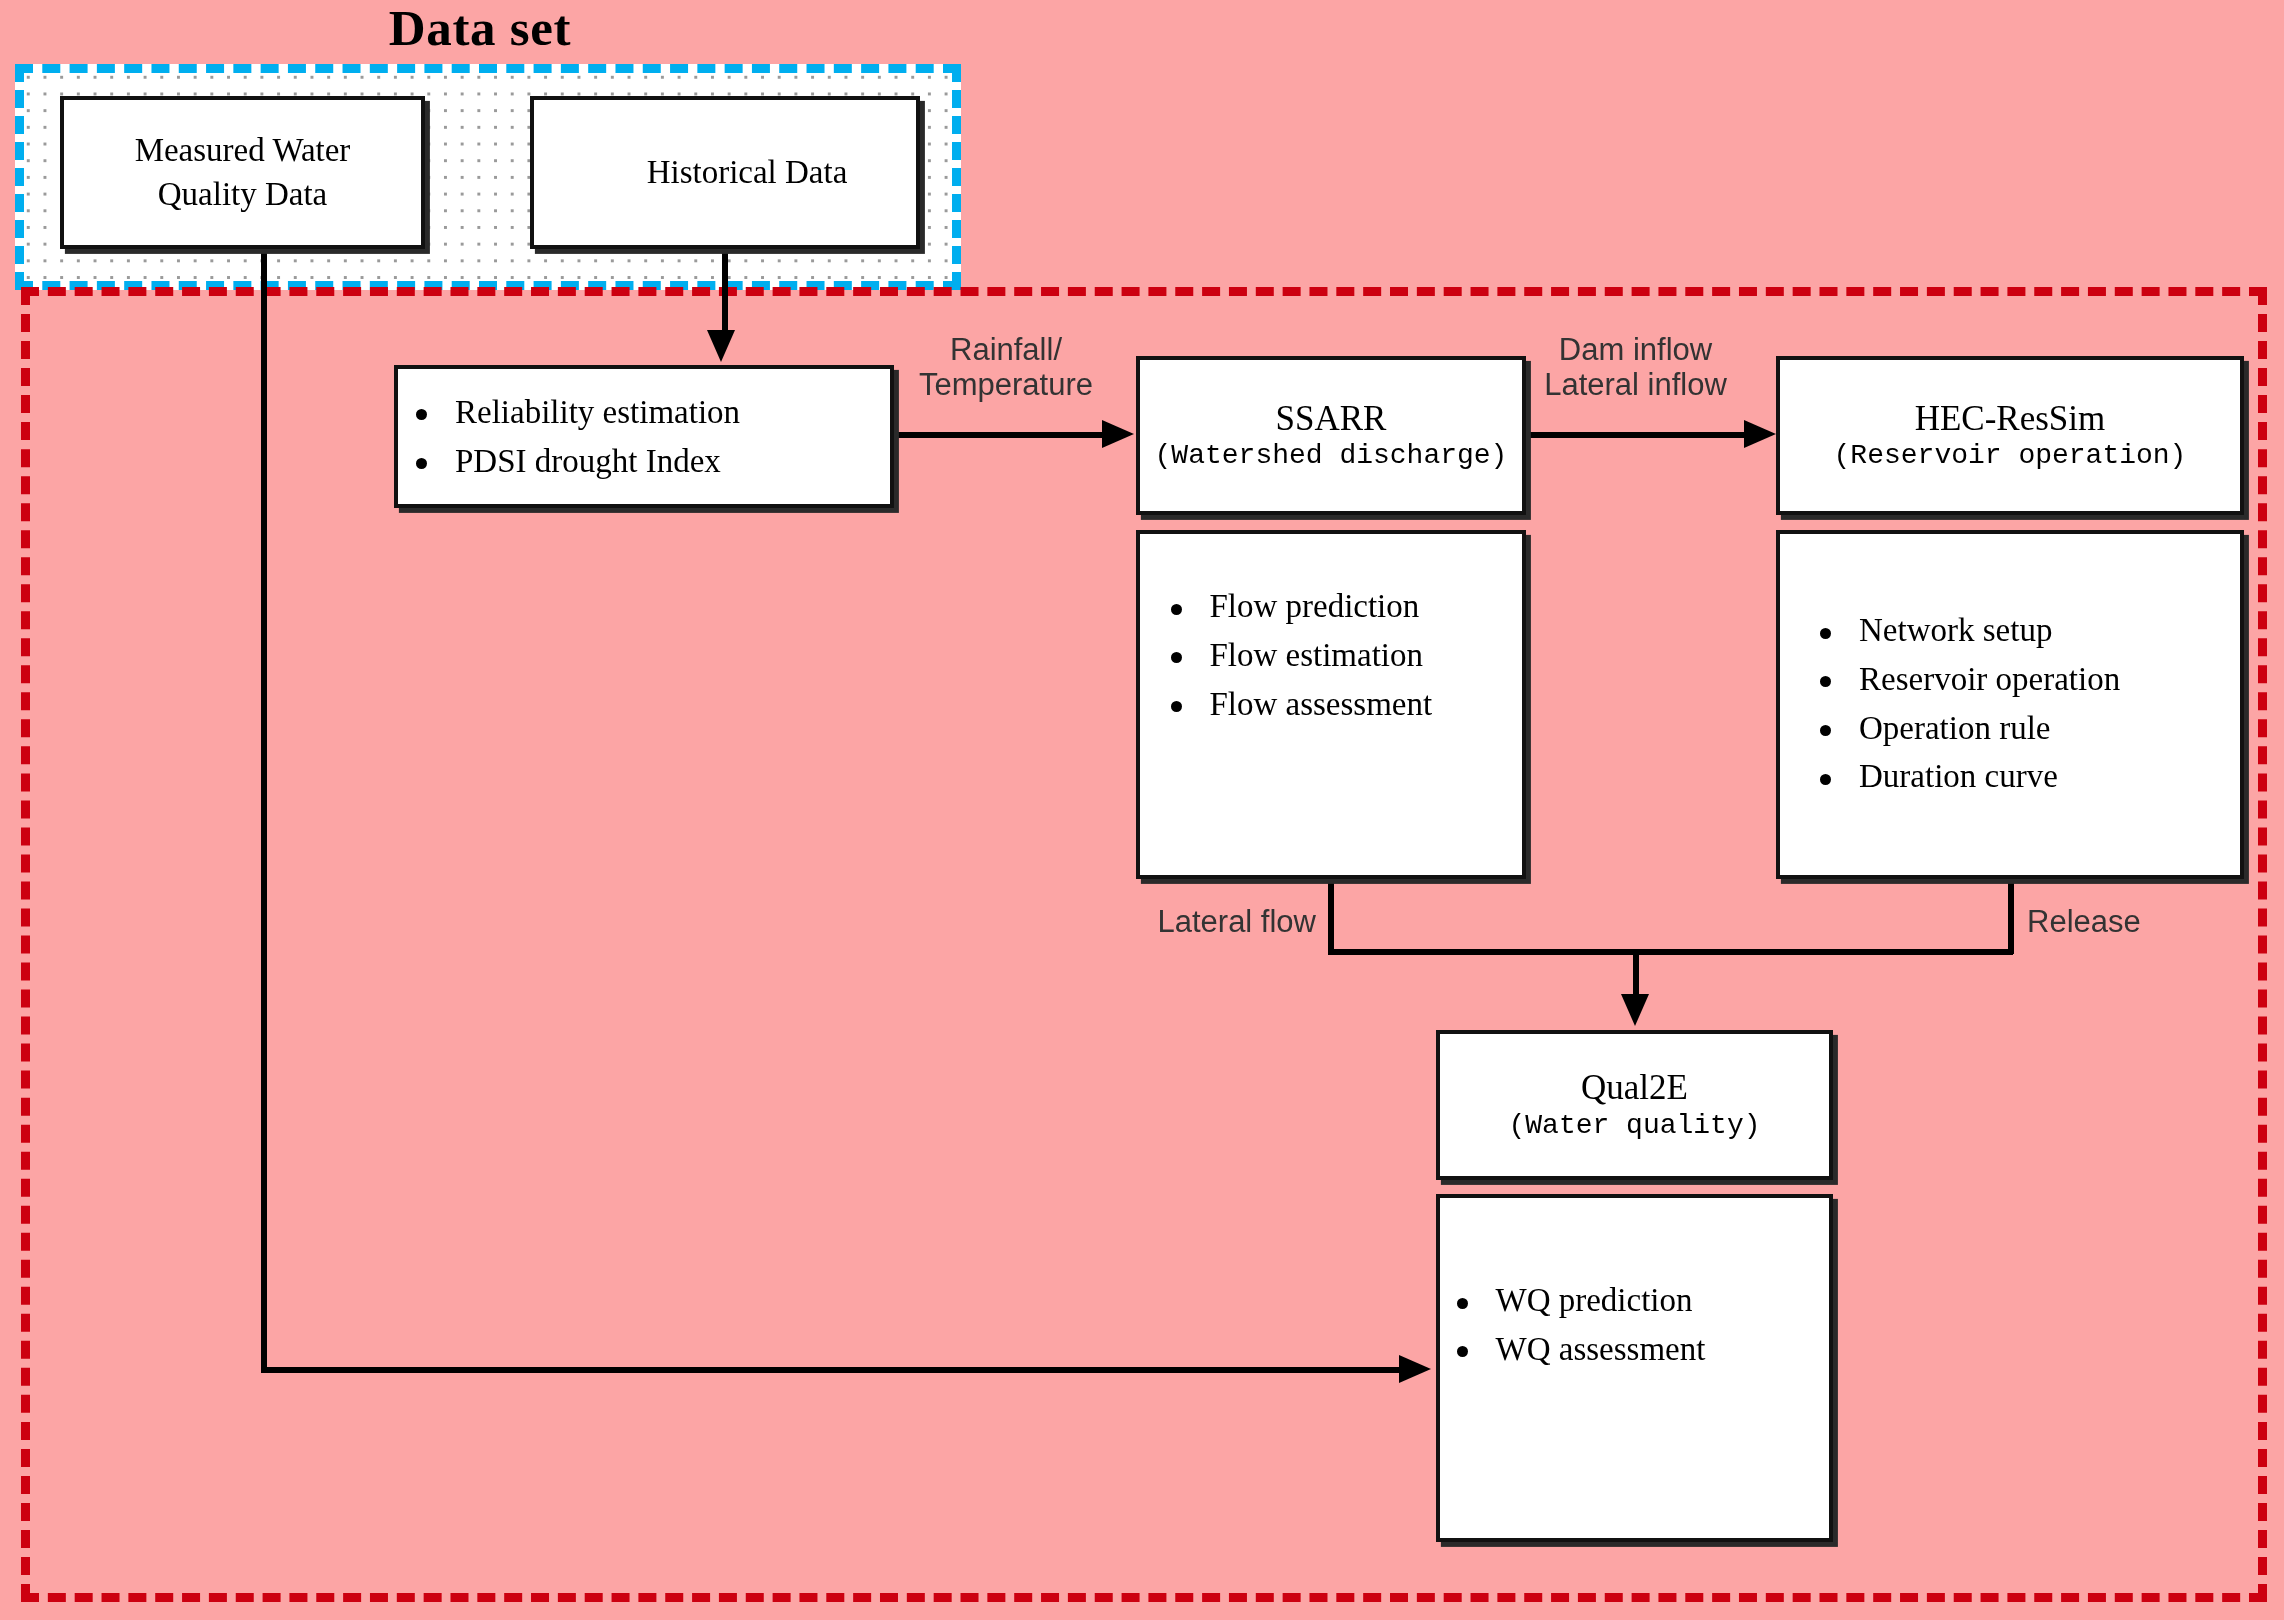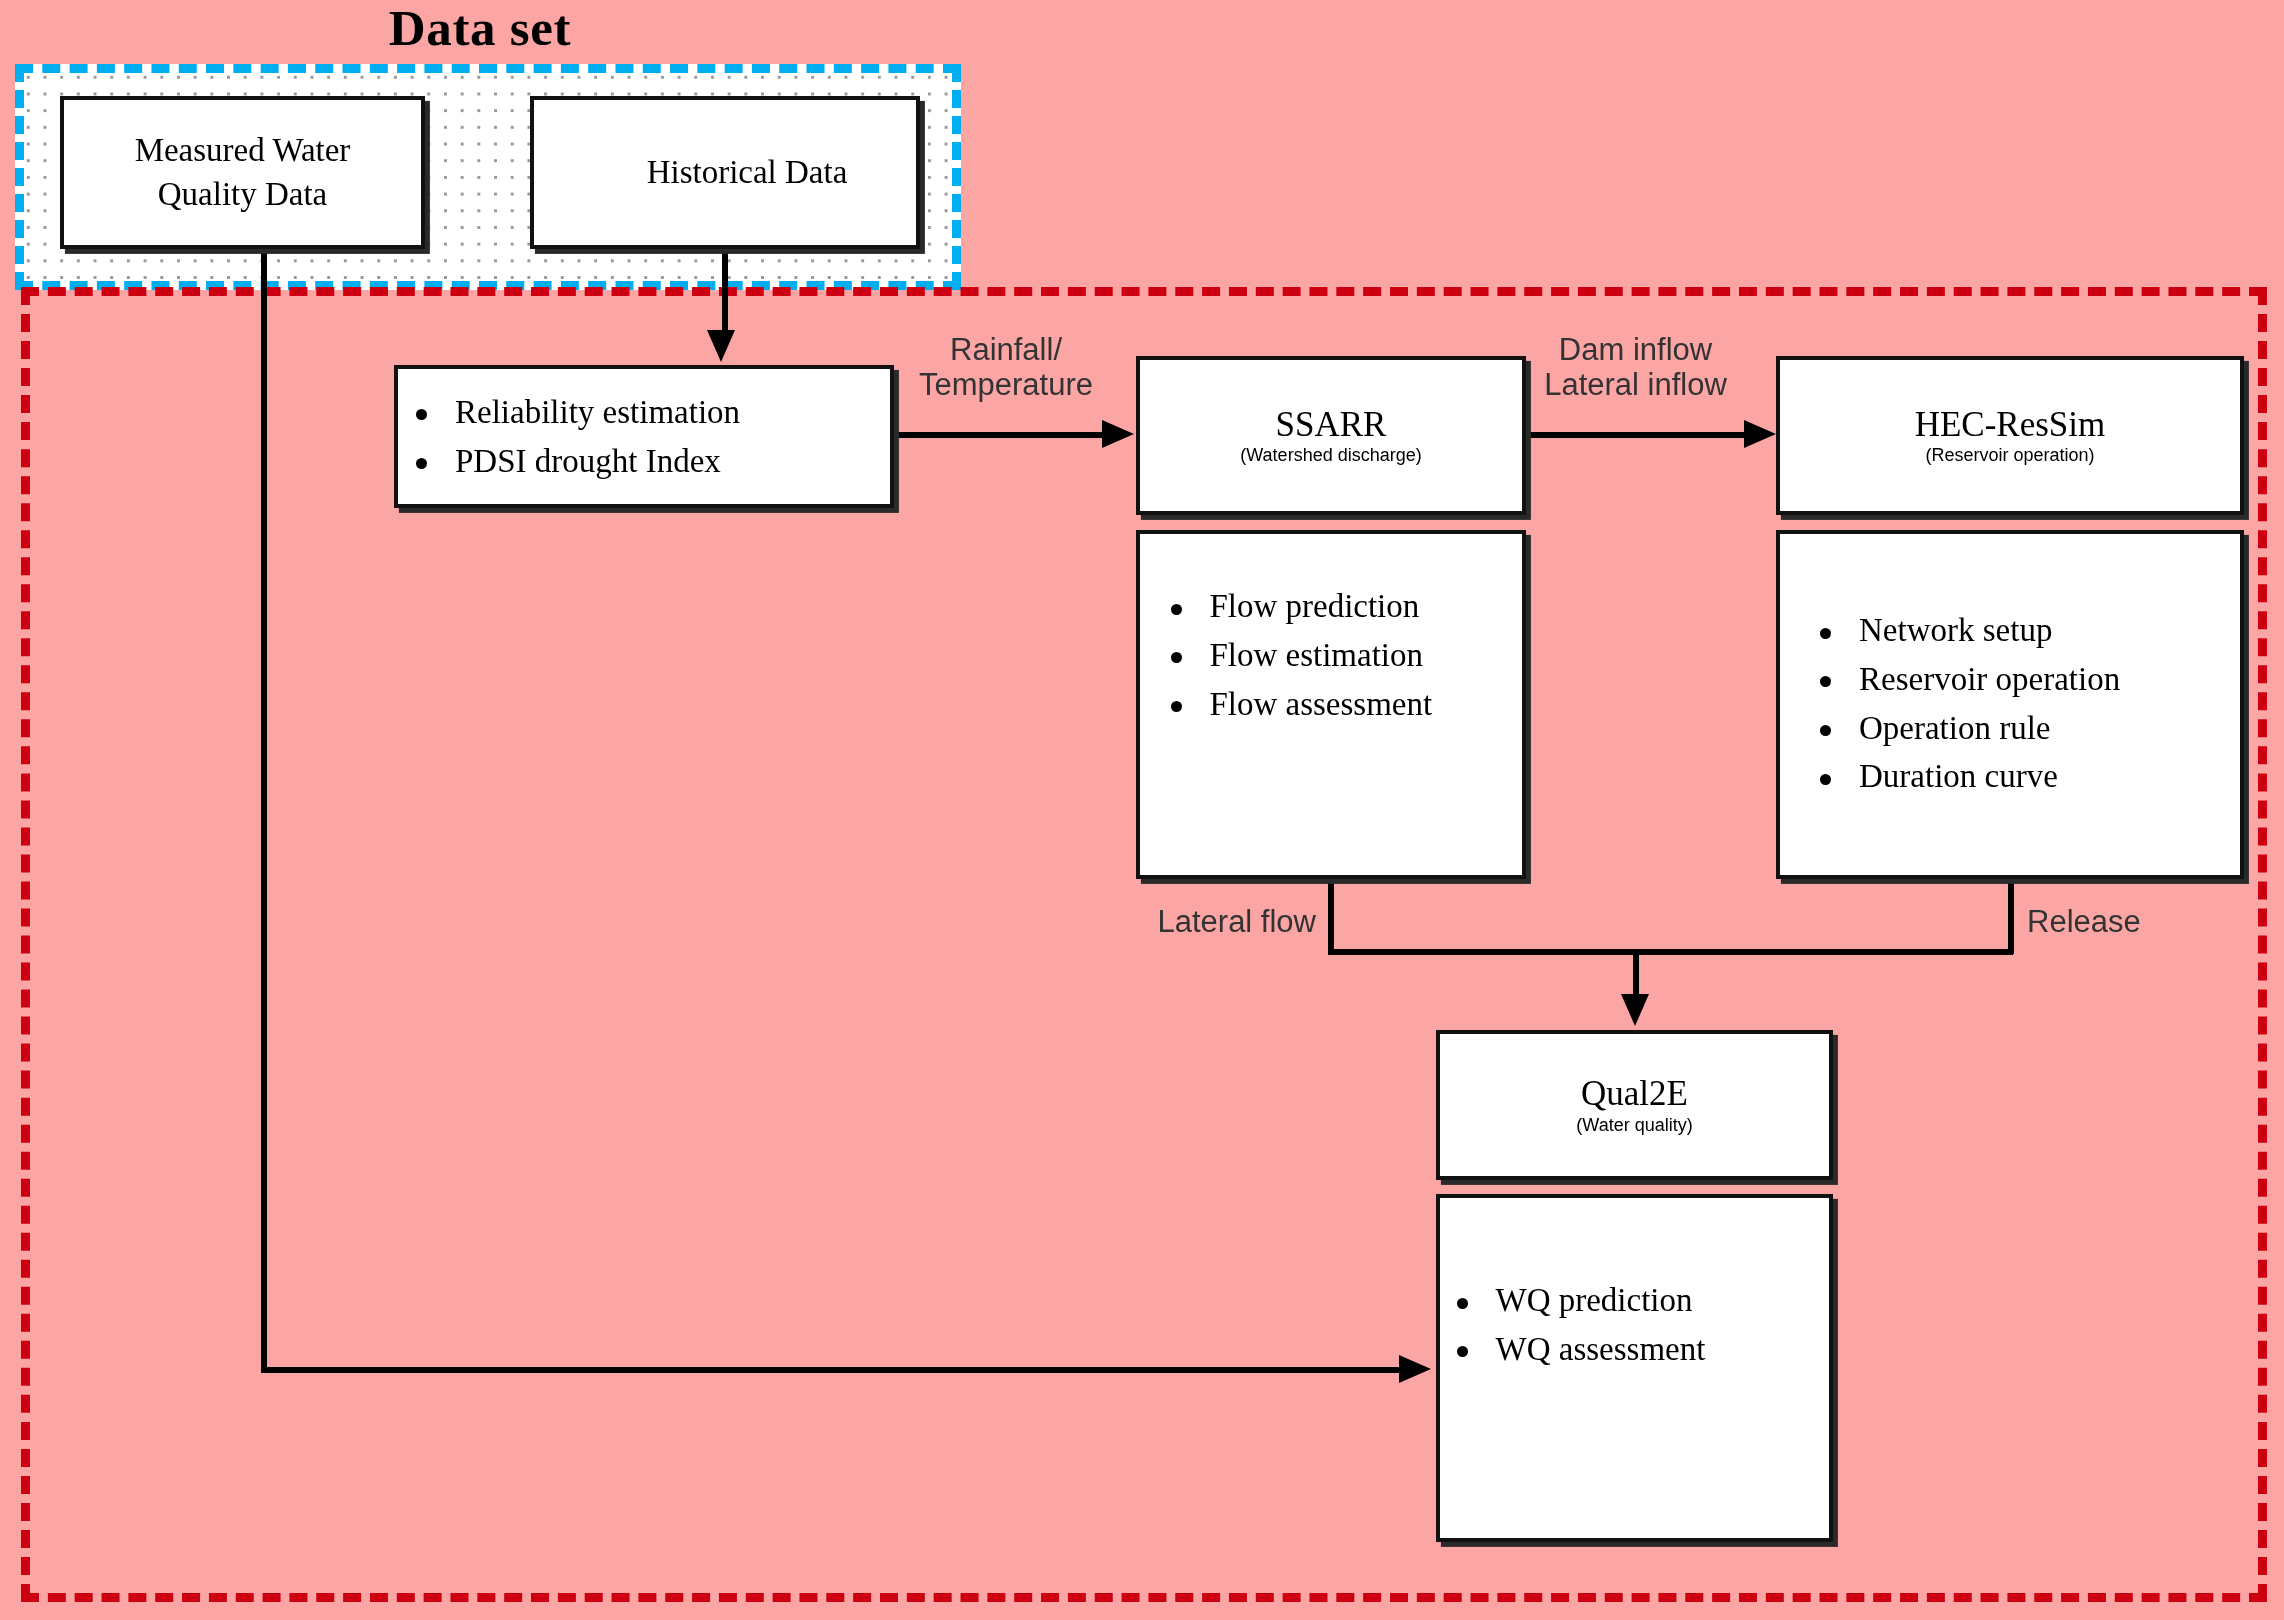--- a/index.html
+++ b/index.html
@@ -75,22 +75,22 @@
   }
   .sbox .title-line {
     font-family: "Liberation Serif", serif;
     font-size: 35px;
     line-height: 1.18;
     color: #000000;
     text-align: center;
     white-space: nowrap;
   }
   .sbox .sub-line {
-    font-family: Liberation Sans, sans-serif;
-    font-size: 18px;
+    font-family: Liberation Mono, monospace;
+    font-size: 28px;
     line-height: 1.22;
     color: #000000;
     text-align: center;
     white-space: nowrap;
   }
   .sbox.plain-title .title-line {
     font-size: 33px;
     line-height: 1.32;
   }
 

